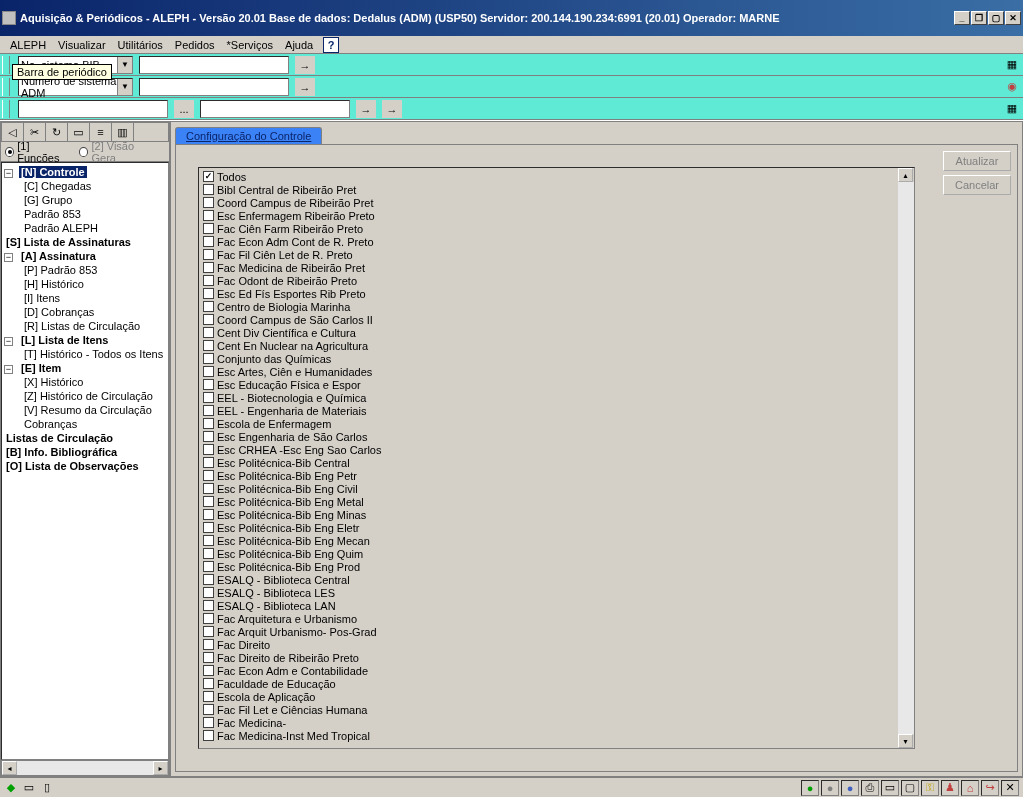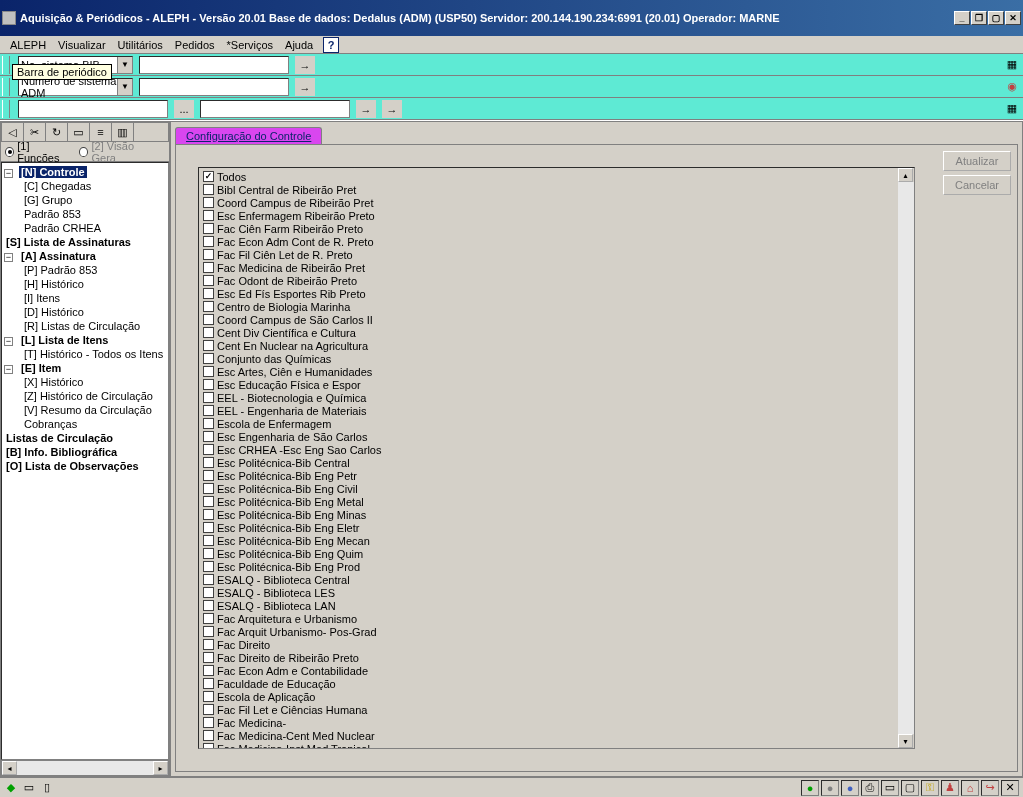--- a/index.html
+++ b/index.html
@@ -230,21 +230,21 @@
 .tab {
   padding: 2px 10px;
   background: #d4d0c8;
   border: 1px solid #808080;
   border-bottom: none;
   font-size: 11px;
   color: #808080;
   border-top-left-radius: 3px;
   border-top-right-radius: 3px;
 }
-.tab.active { background: #d946ef; color: #0a246a; text-decoration: underline; }
+.tab.active { background: #3b82f6; color: #0a246a; text-decoration: underline; }
 .right-body {
   flex: 1;
   background: #d4d0c8;
   border: 1px solid #808080;
   margin: 0 4px 4px 4px;
   display: flex;
   overflow: hidden;
 }
 .checklist-wrap {
   flex: 1;
@@ -395,32 +395,32 @@
       </div>
     </div>
     <div class="tree">
       <div class="tree-node">
         <span class="expander">−</span>
         <span class="tree-label bold selected">[N] Controle</span>
         <div class="tree-children">
           <div class="tree-node"><span class="tree-label">[C] Chegadas</span></div>
           <div class="tree-node"><span class="tree-label">[G] Grupo</span></div>
           <div class="tree-node"><span class="tree-label">Padrão 853</span></div>
-          <div class="tree-node"><span class="tree-label">Padrão CRHEA</span></div>
+          <div class="tree-node"><span class="tree-label">Padrão ALEPH</span></div>
         </div>
       </div>
       <div class="tree-node"><span class="tree-label bold">[S] Lista de Assinaturas</span></div>
       <div class="tree-node">
         <span class="expander">−</span>
         <span class="tree-label bold">[A] Assinatura</span>
         <div class="tree-children">
           <div class="tree-node"><span class="tree-label">[P] Padrão 853</span></div>
           <div class="tree-node"><span class="tree-label">[H] Histórico</span></div>
           <div class="tree-node"><span class="tree-label">[I] Itens</span></div>
-          <div class="tree-node"><span class="tree-label">[D] Histórico</span></div>
+          <div class="tree-node"><span class="tree-label">[D] Cobranças</span></div>
           <div class="tree-node"><span class="tree-label">[R] Listas de Circulação</span></div>
         </div>
       </div>
       <div class="tree-node">
         <span class="expander">−</span>
         <span class="tree-label bold">[L] Lista de Itens</span>
         <div class="tree-children">
           <div class="tree-node"><span class="tree-label">[T] Histórico - Todos os Itens</span></div>
         </div>
       </div>
@@ -617,24 +617,20 @@
               <span class="checkbox"></span>
               <span>Escola de Aplicação</span>
             </div>
             <div class="check-row">
               <span class="checkbox"></span>
               <span>Fac Fil Let e Ciências Humana</span>
             </div>
             <div class="check-row">
               <span class="checkbox"></span>
               <span>Fac Medicina-</span>
-            </div>
-            <div class="check-row">
-              <span class="checkbox"></span>
-              <span>Fac Medicina-Cent Med Nuclear</span>
             </div>
             <div class="check-row">
               <span class="checkbox"></span>
               <span>Fac Medicina-Inst Med Tropical</span>
             </div>
           </div>
         <div class="vscroll">
           <div class="sb-btn">▴</div>
           <div class="sb-track"></div>
           <div class="sb-btn">▾</div>

